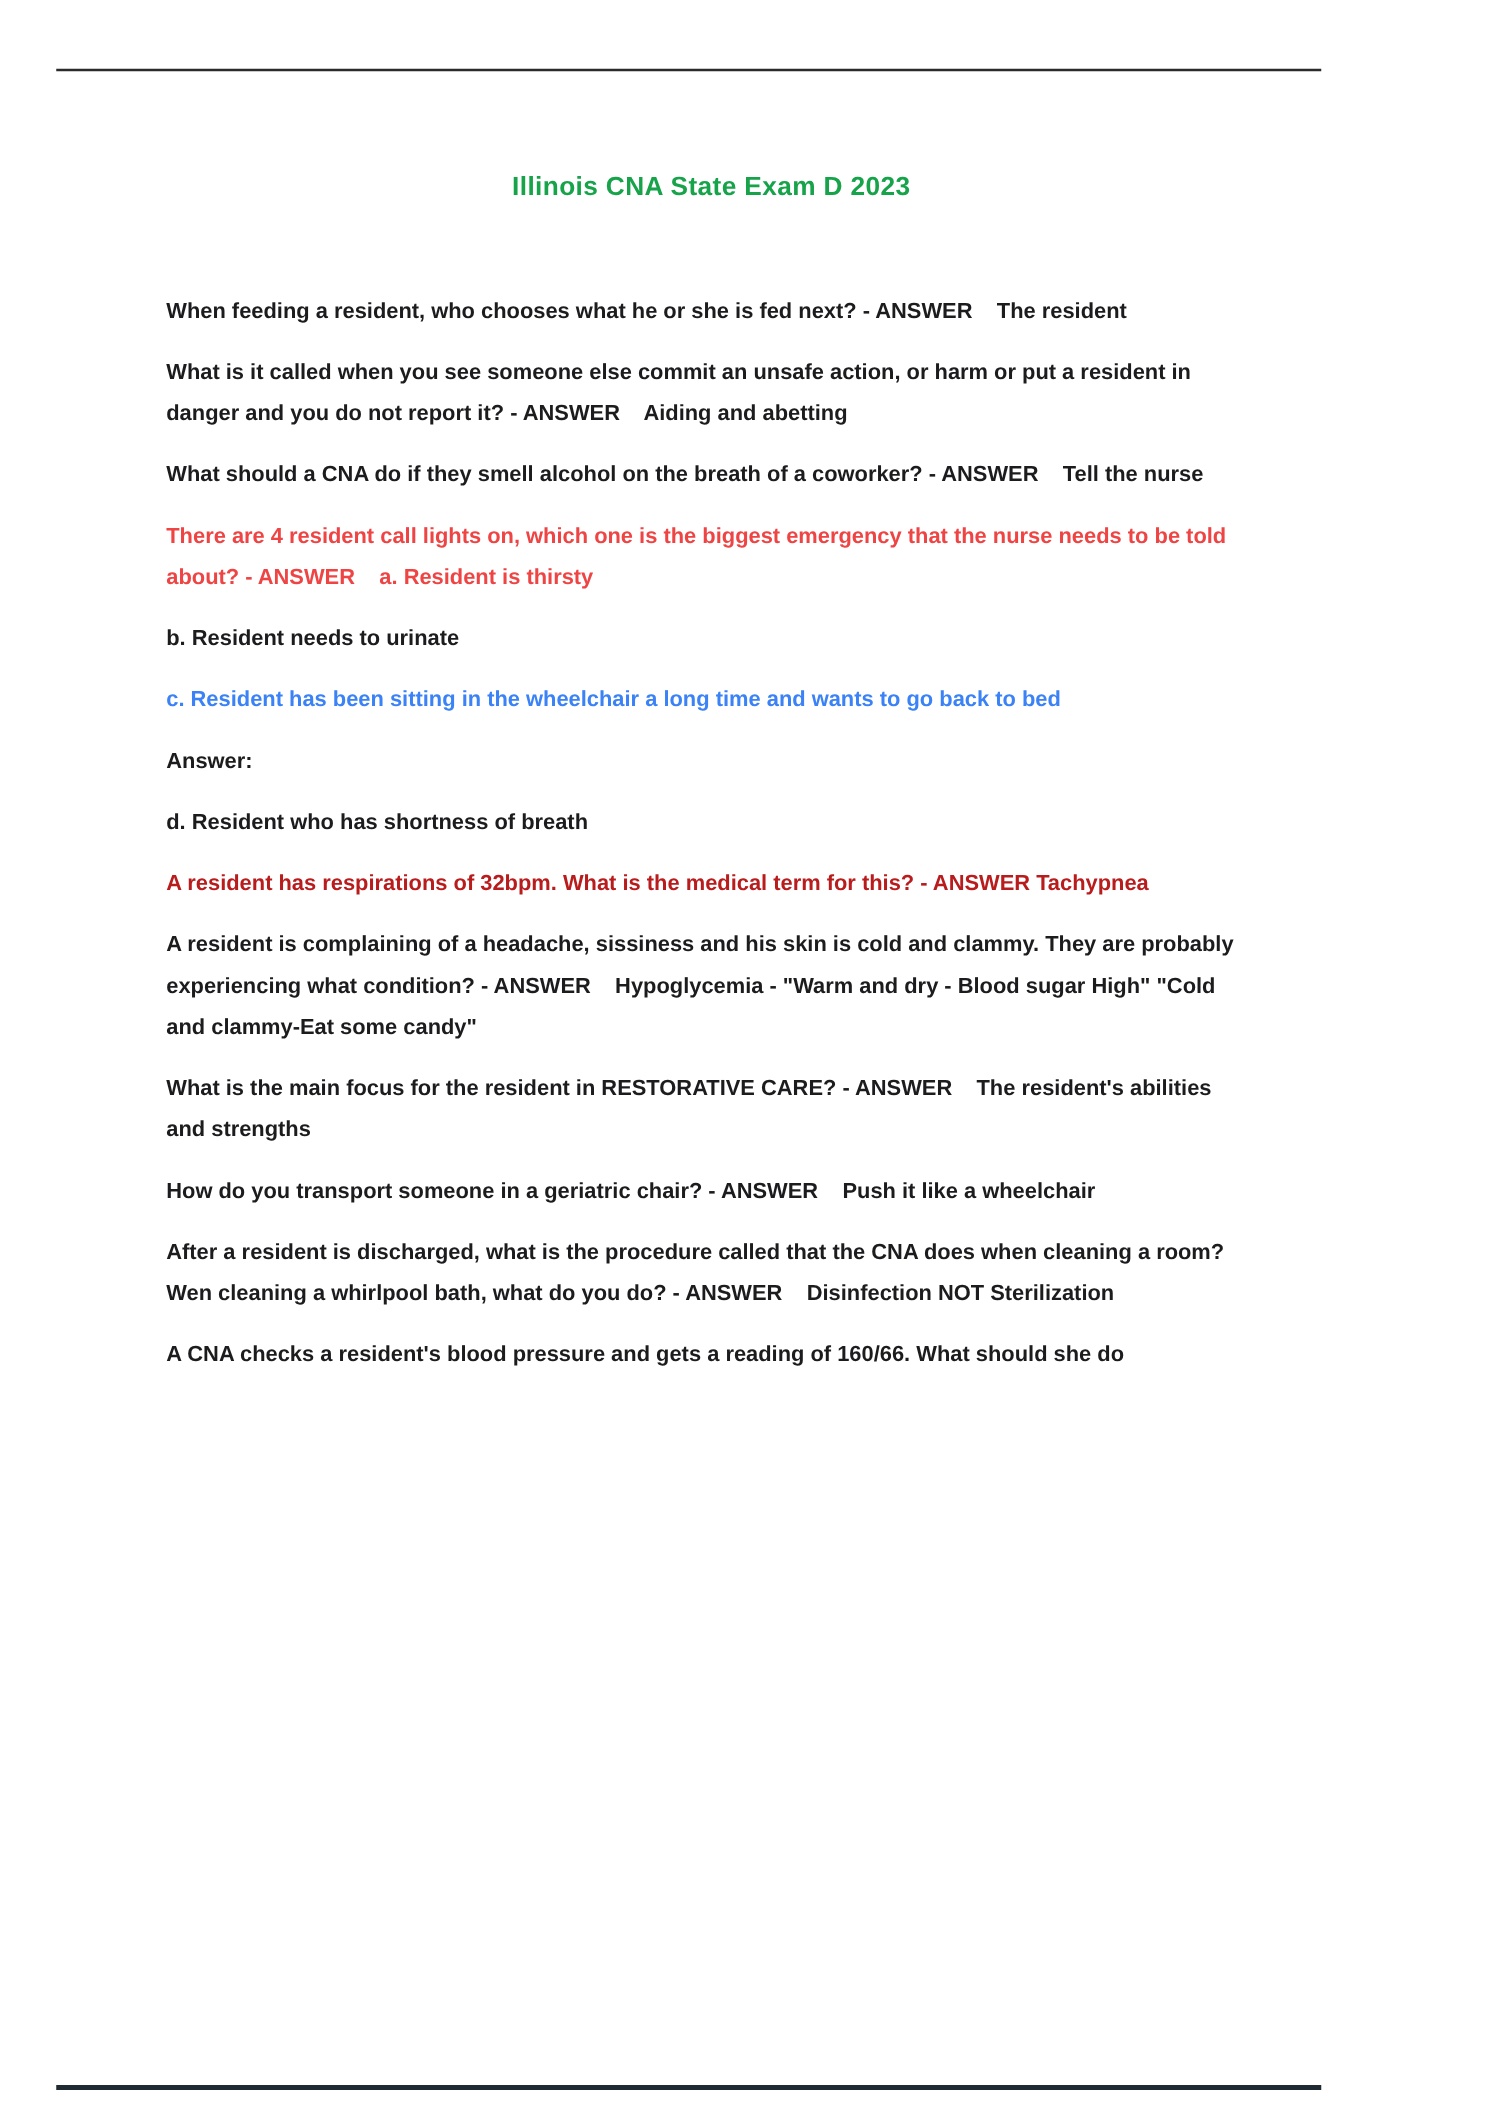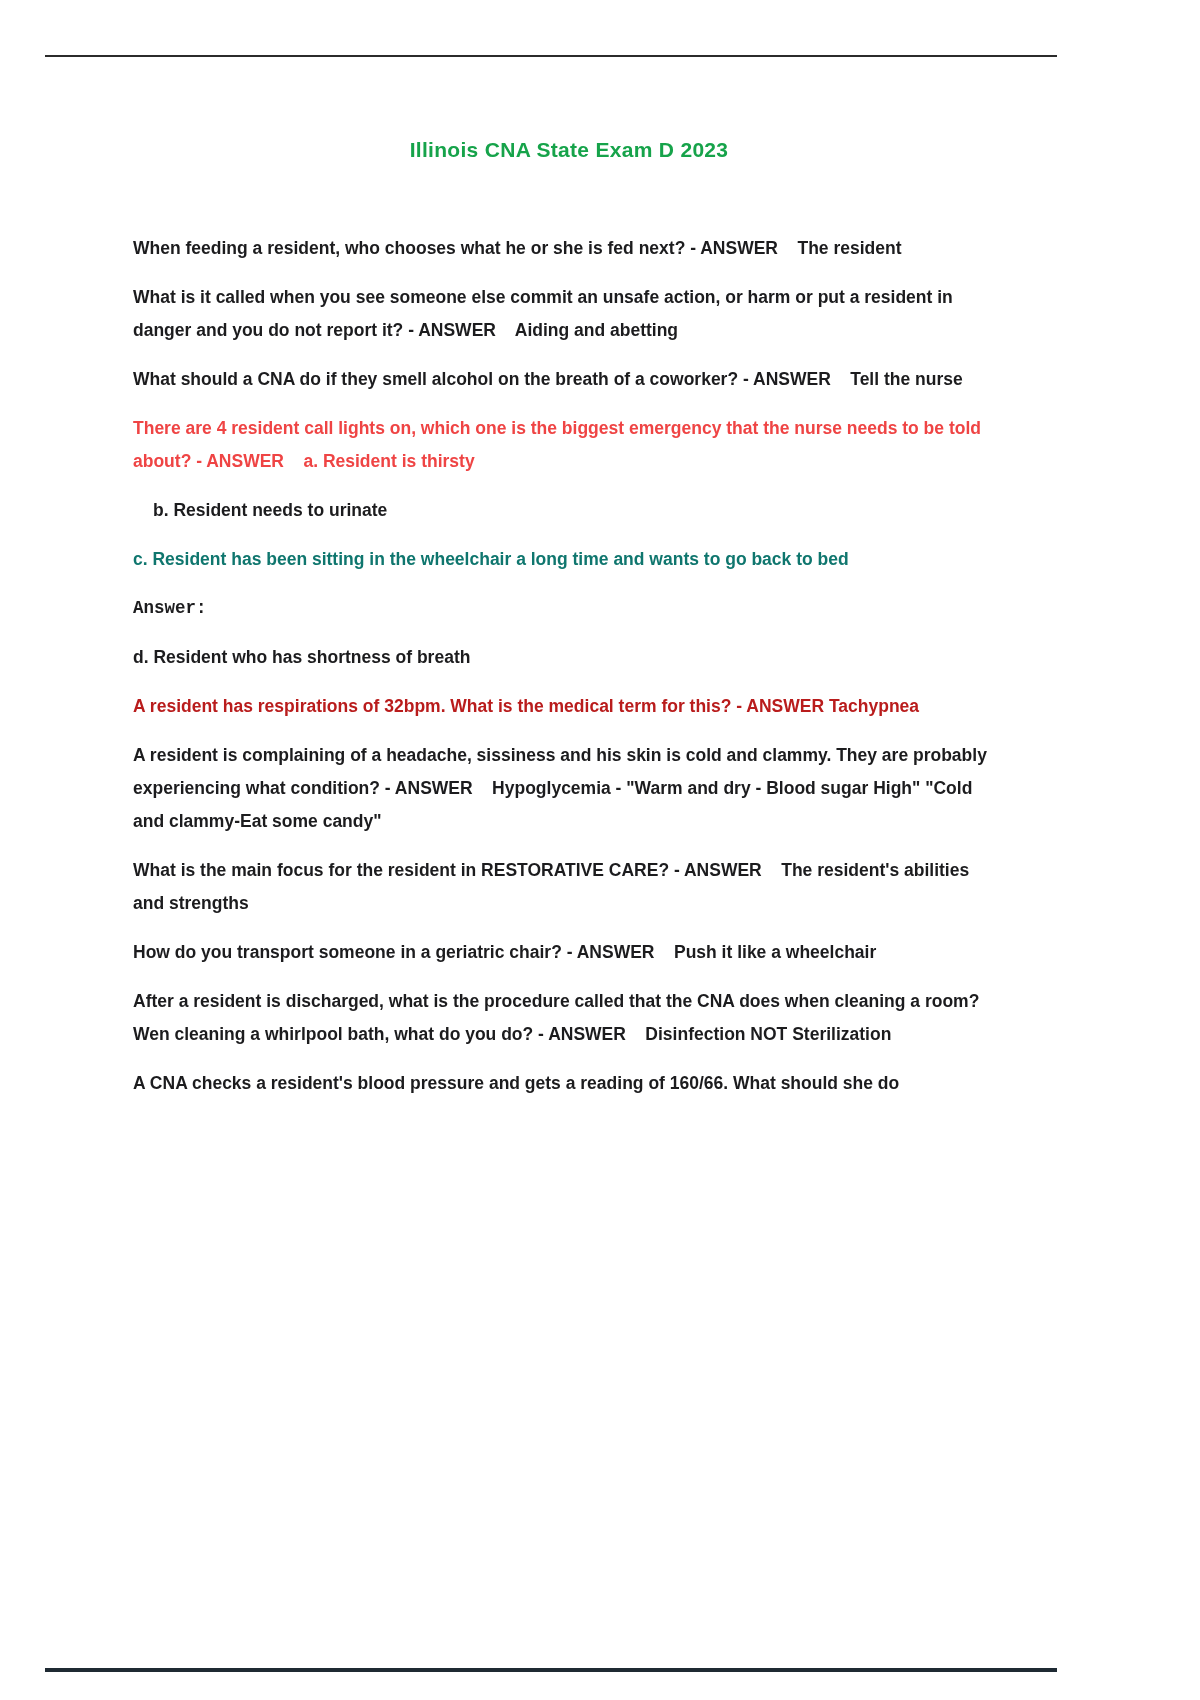--- a/index.html
+++ b/index.html
@@ -63,23 +63,23 @@
 
 <div class="page">
   <hr class="rule-top">
   <div class="content">
     <h1 class="doc-title" style="color: rgb(22, 163, 74);">Illinois CNA State Exam D 2023</h1>
     <div class="para-list">
         <p class="para" style="color: rgb(28, 28, 30);">When feeding a resident, who chooses what he or she is fed next? - ANSWER    The resident</p>
         <p class="para" style="color: rgb(28, 28, 30);">What is it called when you see someone else commit an unsafe action, or harm or put a resident in danger and you do not report it? - ANSWER    Aiding and abetting</p>
         <p class="para" style="color: rgb(28, 28, 30);">What should a CNA do if they smell alcohol on the breath of a coworker? - ANSWER    Tell the nurse</p>
         <p class="para" style="color: #ef4444;">There are 4 resident call lights on, which one is the biggest emergency that the nurse needs to be told about? - ANSWER    a. Resident is thirsty</p>
-        <p class="para" style="color: rgb(28, 28, 30); margin-left: 20px;">b. Resident needs to urinate</p>
-        <p class="para" style="color: #0f766e;">c. Resident has been sitting in the wheelchair a long time and wants to go back to bed</p>
-        <p class="para" style="color: rgb(28, 28, 30); font-family: Liberation Mono, monospace;">Answer:</p>
+        <p class="para" style="color: rgb(28, 28, 30);">b. Resident needs to urinate</p>
+        <p class="para" style="color: #3b82f6;">c. Resident has been sitting in the wheelchair a long time and wants to go back to bed</p>
+        <p class="para" style="color: rgb(28, 28, 30);">Answer:</p>
         <p class="para" style="color: rgb(28, 28, 30);">d. Resident who has shortness of breath</p>
         <p class="para" style="color: #b91c1c;">A resident has respirations of 32bpm. What is the medical term for this? - ANSWER Tachypnea</p>
         <p class="para" style="color: rgb(28, 28, 30);">A resident is complaining of a headache, sissiness and his skin is cold and clammy. They are probably experiencing what condition? - ANSWER    Hypoglycemia - "Warm and dry - Blood sugar High" "Cold and clammy-Eat some candy"</p>
         <p class="para" style="color: rgb(28, 28, 30);">What is the main focus for the resident in RESTORATIVE CARE? - ANSWER    The resident's abilities and strengths</p>
         <p class="para" style="color: rgb(28, 28, 30);">How do you transport someone in a geriatric chair? - ANSWER    Push it like a wheelchair</p>
         <p class="para" style="color: rgb(28, 28, 30);">After a resident is discharged, what is the procedure called that the CNA does when cleaning a room? Wen cleaning a whirlpool bath, what do you do? - ANSWER    Disinfection NOT Sterilization</p>
         <p class="para" style="color: rgb(28, 28, 30);">A CNA checks a resident's blood pressure and gets a reading of 160/66. What should she do</p>
       </div>
   </div>
   <hr class="rule-bottom">

